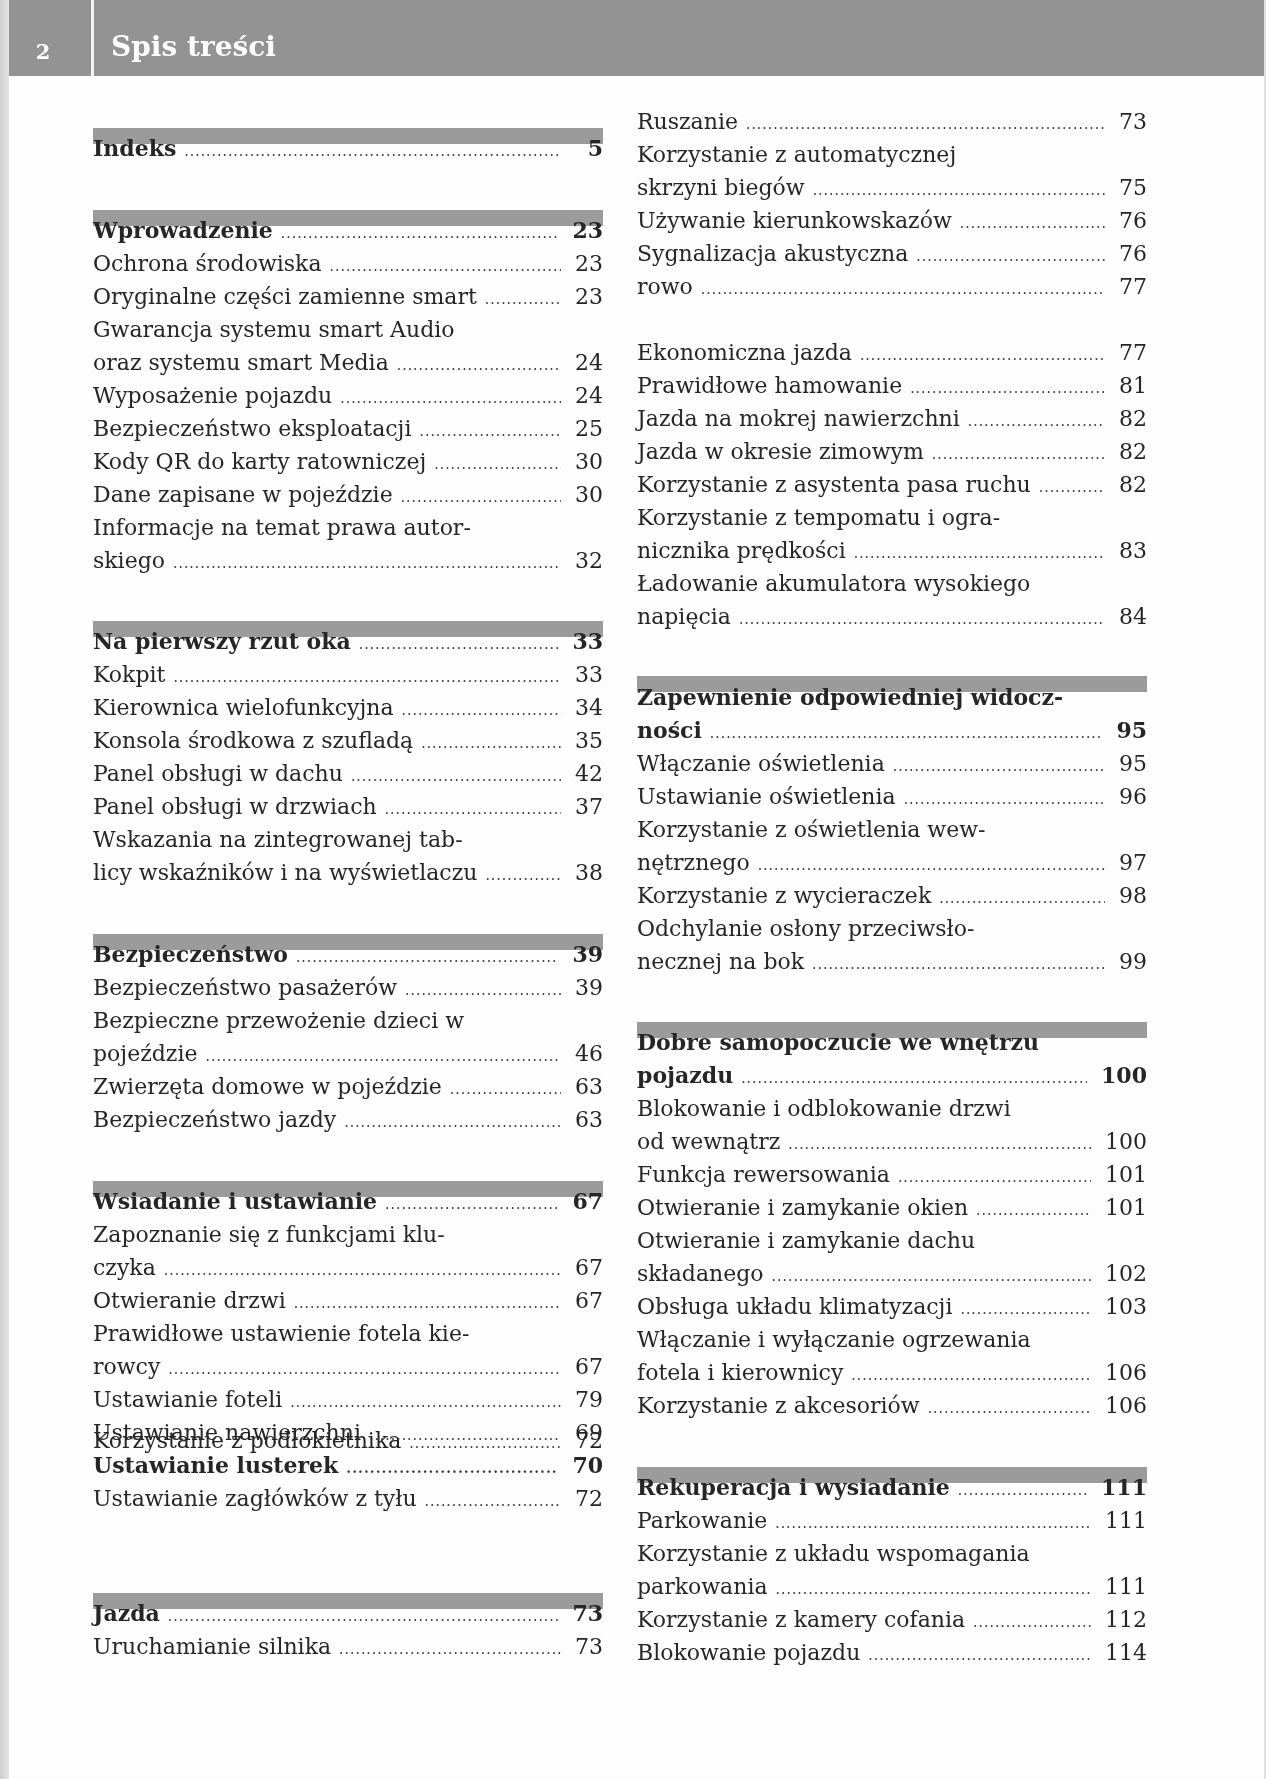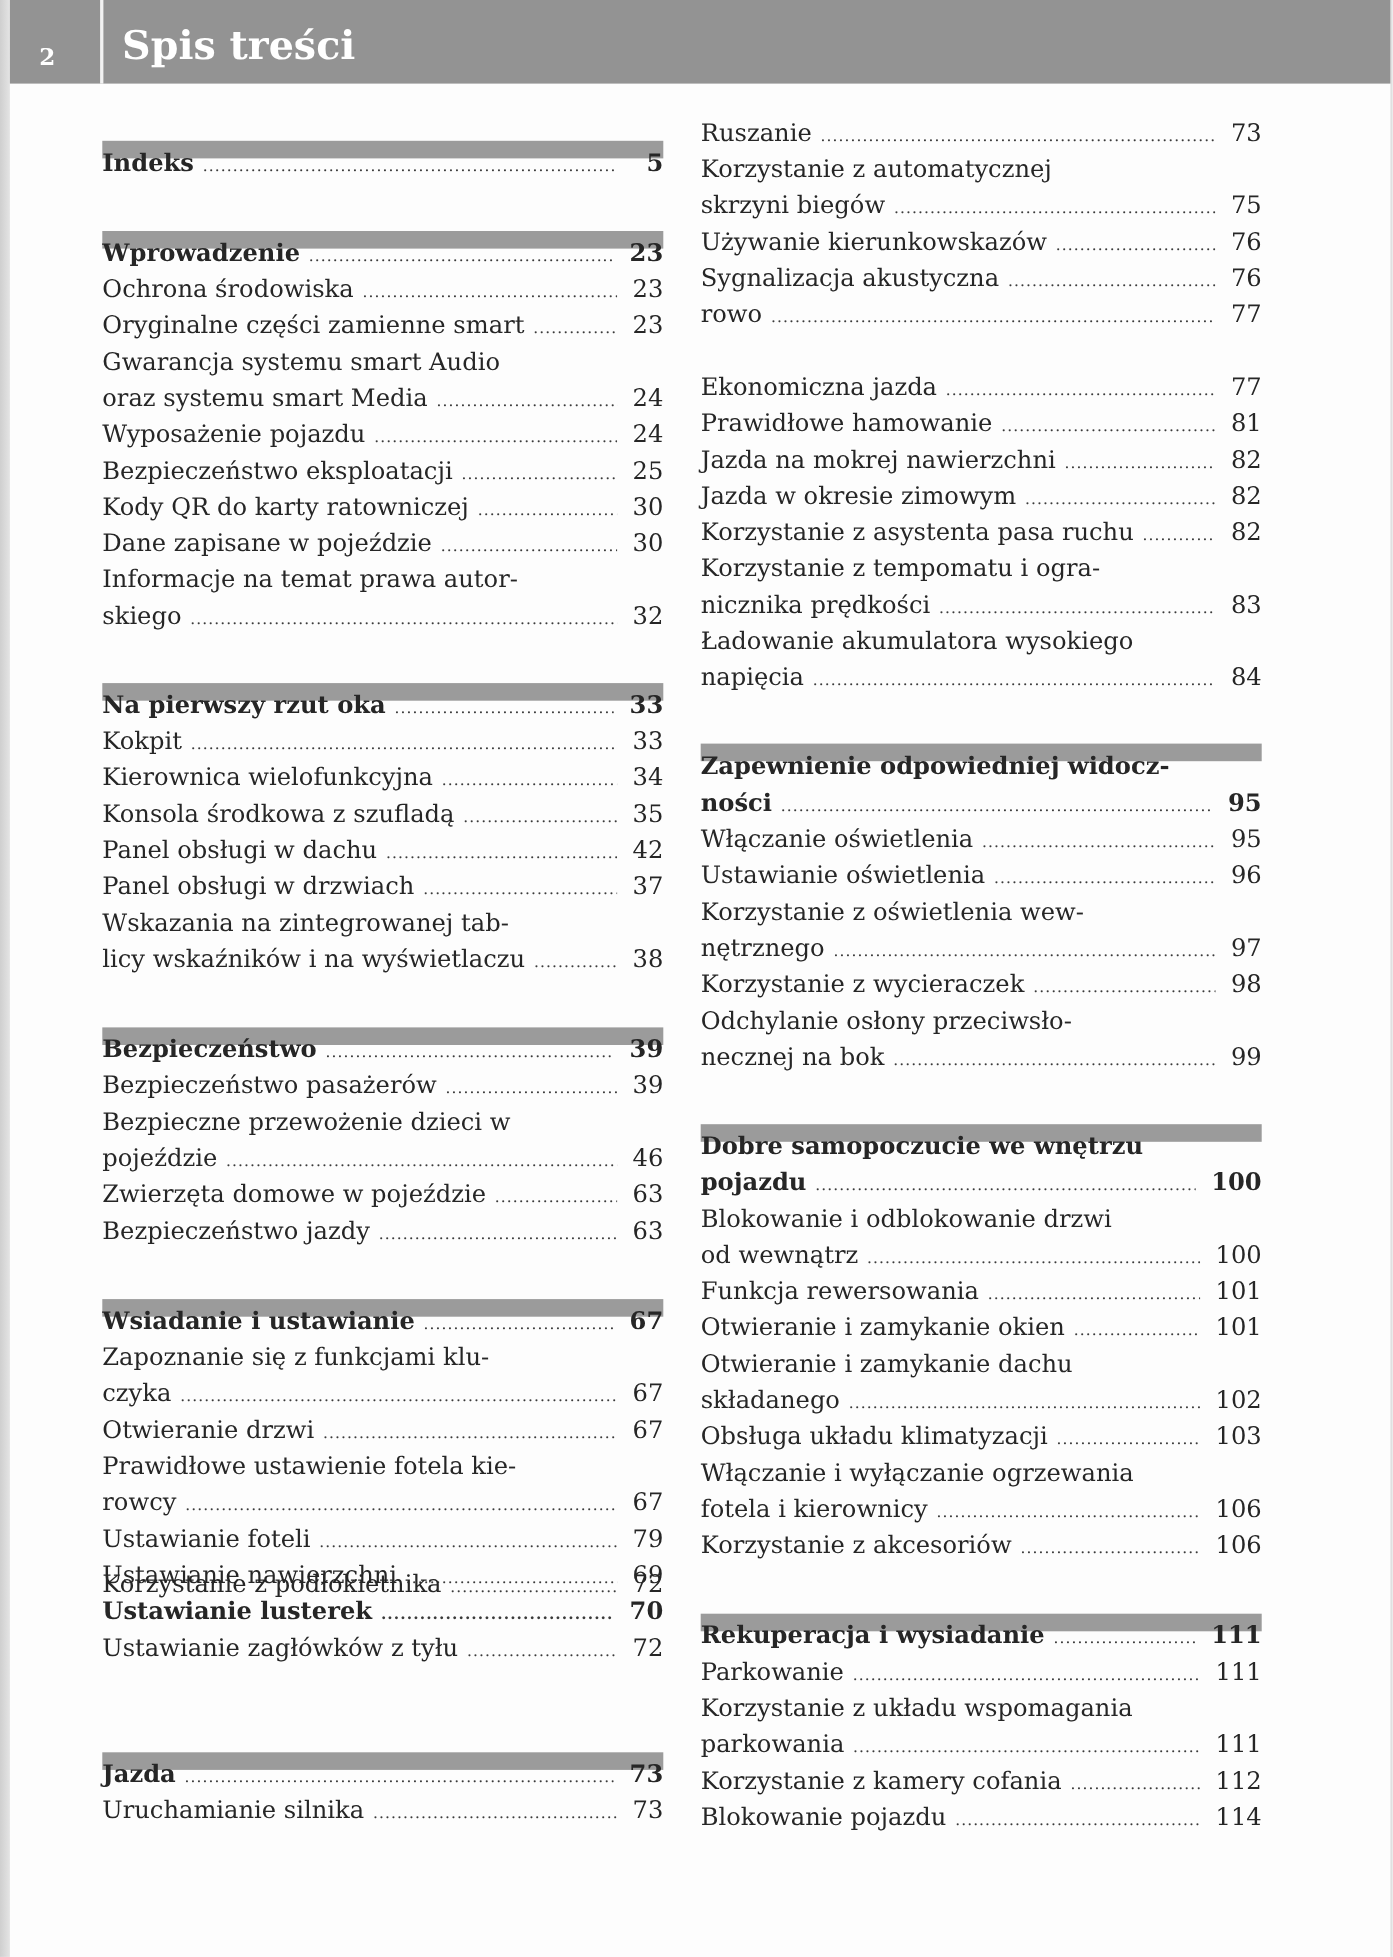--- a/index.html
+++ b/index.html
@@ -14,21 +14,21 @@
   .header { position:absolute; left:9px; top:0; width:1255px; height:76px; background:#939393; }
   .page-num {
     position:absolute; left:9px; top:0; width:82px; height:76px;
     color:#fff; font-weight:bold; font-size:21px;
     display:flex; align-items:flex-end; justify-content:center; padding-bottom:12px; box-sizing:border-box;
     padding-right:14px;
   }
   .header-divider { position:absolute; left:91px; top:0; width:3px; height:76px; background:#f2f2f2; }
   .header-title {
     position:absolute; left:111px; top:0; height:76px;
-    color:#fff; font-weight:bold; font-size:36px;
+    color:#fff; font-weight:bold; font-size:28px;
     display:flex; align-items:flex-end; padding-bottom:13px; box-sizing:border-box;
   }
   .col { position:absolute; top:0; }
   .col-left { left:93px; width:510px; }
   .col-right { left:637px; width:510px; }
   .bar { position:absolute; left:0; width:100%; height:16px; background:#9b9b9b; }
   .entry { position:absolute; left:0; width:100%; font-size:22px; line-height:33px; }
   .line { display:flex; align-items:baseline; height:33px; white-space:nowrap; }
   .txt { flex:0 0 auto; }
   .dots { flex:1 1 auto; overflow:hidden; margin:0 8px 0 8px; color:#3a3a3a; letter-spacing:1px; font-size:14px; }

